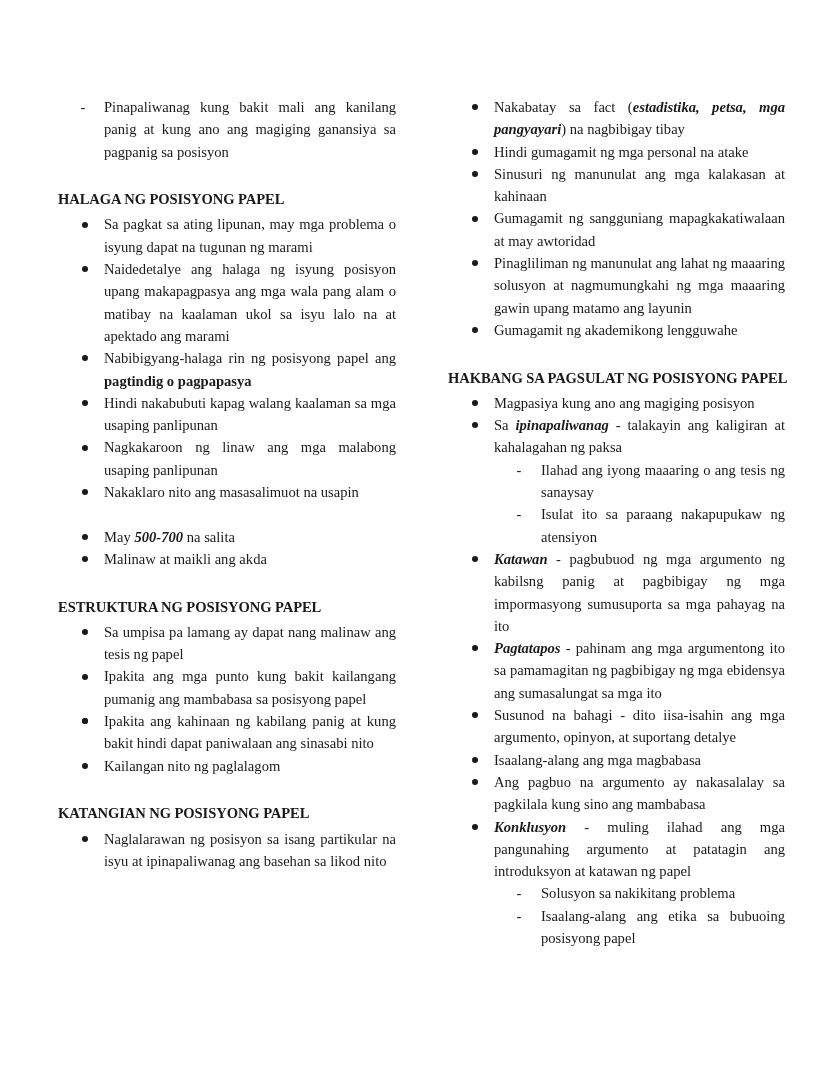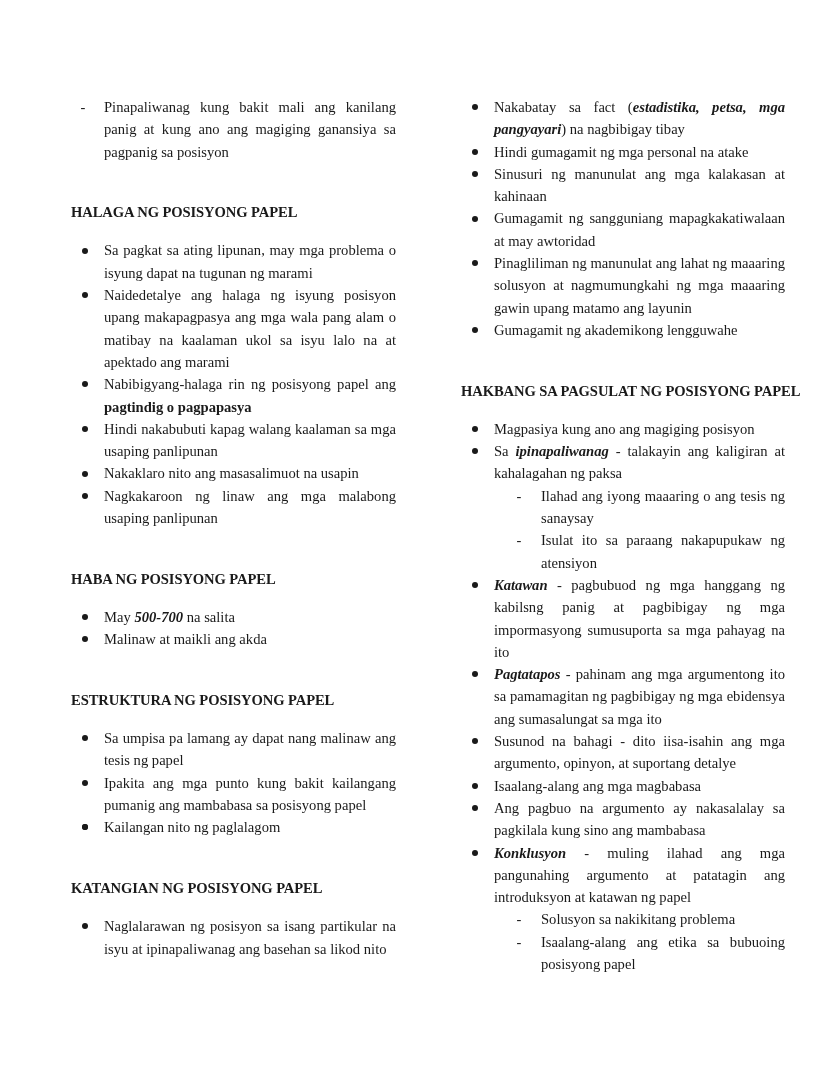--- a/index.html
+++ b/index.html
@@ -1,21 +1,21 @@
 <!DOCTYPE html>
 <html><head>
 <meta charset="utf-8">
 <style>
   html, body { margin:0; padding:0; background:#ffffff; }
   body { width:828px; height:1071px; position:relative; overflow:hidden;
          font-family:"Liberation Serif","DejaVu Serif",serif; color:#1a1a1a; }
   .col { position:absolute; top:96px; }
   .col.left { left:55px; width:341px; }
   .col.right { left:445px; width:340px; }
-  .h { font-weight:bold; font-size:14.6px; line-height:22.3px; margin:16px; letter-spacing:-0.1px; white-space:nowrap; }
+  .h { font-weight:bold; font-size:14.6px; line-height:22.3px; margin:3px; letter-spacing:-0.1px; white-space:nowrap; }
   ul { list-style:none; margin:0; padding:0; }
   li { position:relative; font-size:14.6px; line-height:22.3px; text-align:justify; padding-left:49px; }
   li .mk { position:absolute; left:24px; top:0; width:12px; text-align:center; }
   li.dash { padding-left:49px; }
   li.dash .mk { left:22px; }
   li.sub { padding-left:96px; }
   li.sub .mk { left:68px; }
   .bullet-dot { display:inline-block; width:6px; height:6px; border-radius:50%; background:#1a1a1a; vertical-align:middle; margin-top:-3px; }
   .gap { height:22.3px; }
   b.bi, .bi { font-weight:bold; font-style:italic; }
@@ -29,37 +29,37 @@
     <li class="dash"><span class="mk">-</span><span>Pinapaliwanag kung bakit mali ang kanilang panig at kung ano ang magiging ganansiya sa pagpanig sa posisyon</span></li>
   </ul>
   <div class="gap"></div>
 
   <h2 class="h">HALAGA NG POSISYONG PAPEL</h2>
   <ul>
     <li><span class="mk"><span class="bullet-dot"></span></span><span>Sa pagkat sa ating lipunan, may  mga problema o isyung dapat na tugunan ng marami</span></li>
     <li><span class="mk"><span class="bullet-dot"></span></span><span>Naidedetalye ang halaga ng isyung posisyon upang makapagpasya ang mga wala pang alam o matibay na kaalaman ukol sa isyu lalo na at apektado ang marami</span></li>
     <li><span class="mk"><span class="bullet-dot"></span></span><span>Nabibigyang-halaga rin ng posisyong papel ang</span> <span class="b">pagtindig o pagpapasya</span></li>
     <li><span class="mk"><span class="bullet-dot"></span></span><span>Hindi nakabubuti kapag walang kaalaman sa mga usaping panlipunan</span></li>
+    <li><span class="mk"><span class="bullet-dot"></span></span><span>Nagkakaroon ng linaw ang mga malabong usaping panlipunan</span></li>
     <li><span class="mk"><span class="bullet-dot"></span></span><span>Nakaklaro nito ang masasalimuot na usapin</span></li>
-    <li><span class="mk"><span class="bullet-dot"></span></span><span>Nagkakaroon ng linaw ang mga malabong usaping panlipunan</span></li>
   </ul>
   <div class="gap"></div>
 
-  <h2 class="h">HABA NG POSISYONG PAPEL</h2>
   <ul>
     <li><span class="mk"><span class="bullet-dot"></span></span><span>May </span><span class="bi">500-700</span><span> na salita</span></li>
     <li><span class="mk"><span class="bullet-dot"></span></span><span>Malinaw at maikli ang akda</span></li>
   </ul>
   <div class="gap"></div>
 
   <h2 class="h">ESTRUKTURA NG POSISYONG PAPEL</h2>
   <ul>
     <li><span class="mk"><span class="bullet-dot"></span></span><span>Sa umpisa pa lamang ay dapat nang malinaw ang tesis ng papel</span></li>
     <li><span class="mk"><span class="bullet-dot"></span></span><span>Ipakita ang mga punto kung bakit kailangang pumanig ang mambabasa sa posisyong papel</span></li>
     <li><span class="mk"><span class="bullet-dot"></span></span></li>
+    <li><span class="mk"><span class="bullet-dot"></span></span><span>Ipakita ang kahinaan ng kabilang panig at kung bakit hindi dapat paniwalaan ang sinasabi nito</span></li>
     <li><span class="mk"><span class="bullet-dot"></span></span><span>Kailangan nito ng paglalagom</span></li>
   </ul>
   <div class="gap"></div>
 
   <h2 class="h">KATANGIAN NG POSISYONG PAPEL</h2>
   <ul>
     <li><span class="mk"><span class="bullet-dot"></span></span><span>Naglalarawan ng posisyon sa isang partikular na isyu at ipinapaliwanag ang basehan sa likod nito</span></li>
   </ul>
 </div>
 
@@ -73,21 +73,21 @@
     <li><span class="mk"><span class="bullet-dot"></span></span><span>Gumagamit ng akademikong lengguwahe</span></li>
   </ul>
   <div class="gap"></div>
 
   <h2 class="h">HAKBANG SA PAGSULAT NG POSISYONG PAPEL</h2>
   <ul>
     <li><span class="mk"><span class="bullet-dot"></span></span><span>Magpasiya kung ano ang magiging posisyon</span></li>
     <li><span class="mk"><span class="bullet-dot"></span></span><span>Sa </span><span class="bi">ipinapaliwanag</span><span> - talakayin ang kaligiran at kahalagahan ng paksa</span></li>
     <li class="sub"><span class="mk">-</span><span>Ilahad ang iyong maaaring o ang tesis ng sanaysay</span></li>
     <li class="sub"><span class="mk">-</span><span>Isulat ito sa paraang nakapupukaw ng atensiyon</span></li>
-    <li><span class="mk"><span class="bullet-dot"></span></span><span class="bi">Katawan</span><span> - pagbubuod ng mga hanggang ng kabilsng panig at pagbibigay ng mga impormasyong sumusuporta sa mga pahayag na ito</span></li>
+    <li><span class="mk"><span class="bullet-dot"></span></span><span class="bi">Katawan</span><span> - pagbubuod ng mga argumento ng kabilsng panig at pagbibigay ng mga impormasyong sumusuporta sa mga pahayag na ito</span></li>
     <li><span class="mk"><span class="bullet-dot"></span></span><span class="bi">Pagtatapos</span><span> - pahinam ang mga argumentong ito sa pamamagitan ng pagbibigay ng mga ebidensya ang sumasalungat sa mga ito</span></li>
     <li><span class="mk"><span class="bullet-dot"></span></span><span>Susunod na bahagi - dito iisa-isahin ang mga argumento, opinyon, at suportang detalye</span></li>
     <li><span class="mk"><span class="bullet-dot"></span></span><span>Isaalang-alang ang mga magbabasa</span></li>
     <li><span class="mk"><span class="bullet-dot"></span></span><span>Ang pagbuo na argumento ay nakasalalay sa pagkilala kung sino ang mambabasa</span></li>
     <li><span class="mk"><span class="bullet-dot"></span></span><span class="bi">Konklusyon</span><span> - muling ilahad ang mga pangunahing argumento at patatagin ang introduksyon at katawan ng papel</span></li>
     <li class="sub"><span class="mk">-</span><span>Solusyon sa nakikitang problema</span></li>
     <li class="sub"><span class="mk">-</span><span>Isaalang-alang ang etika sa bubuoing posisyong papel</span></li>
   </ul>
 </div>
 

